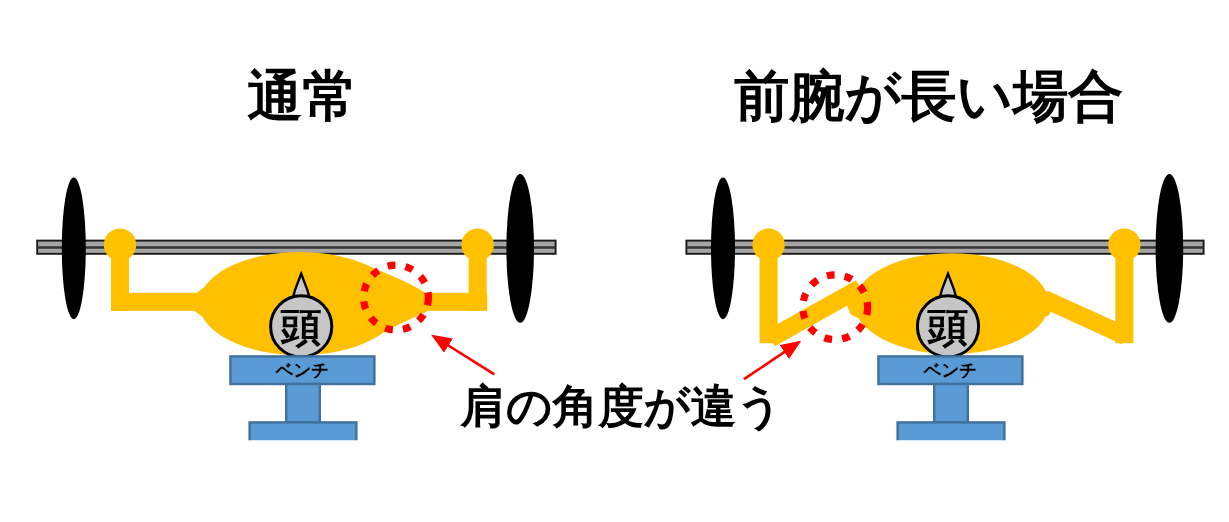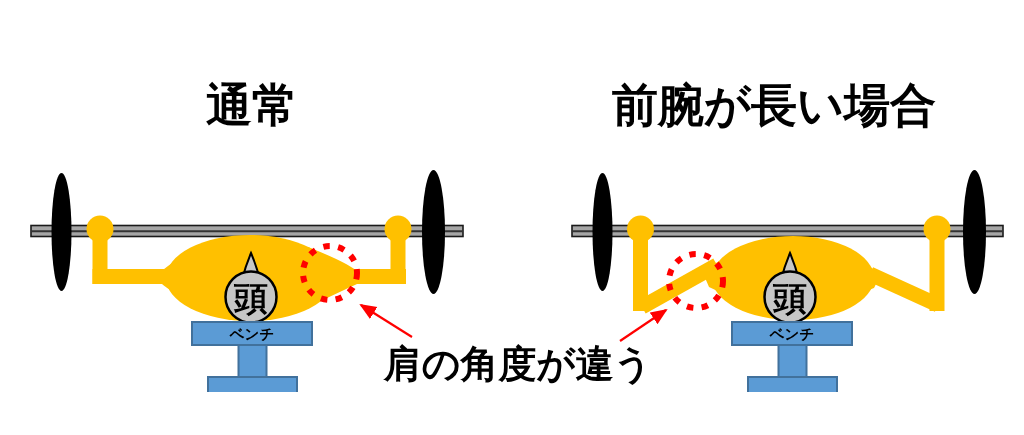--- a/index.html
+++ b/index.html
@@ -1,16 +1,16 @@
 <!DOCTYPE html>
 <html style="--body-yellow: #FFC000; --barbell-gray: #A6A6A6; --plate-black: #000000; --head-gray: #C6C6C6; --bench-blue: #5B9BD5; --bench-border: #41719C; --highlight-red: #FF0000; --text-black: #000000; --background: #FFFFFF;"><head>
 <meta charset="utf-8">
 <style>
   html,body{margin:0;padding:0;background:#ffffff;}
-  .stage{width:1024px;height:367px;position:relative;background:var(--background,#fff);overflow:hidden;margin-top:25px;}
+  .stage{width:1024px;height:367px;position:relative;background:var(--background,#fff);overflow:hidden;}
   svg{display:block;}
   .jp{font-family:"Liberation Sans","DejaVu Sans",sans-serif;font-weight:bold;fill:var(--text-black,#000);}
   .yellow{fill:var(--body-yellow,#FFC000);}
   .plate{fill:var(--plate-black,#000);}
   .barfill{fill:var(--barbell-gray,#A6A6A6);stroke:#1a1a1a;stroke-width:1.6;}
   .barline{stroke:#333333;stroke-width:2;}
   .blue{fill:var(--bench-blue,#5B9BD5);stroke:var(--bench-border,#41719C);stroke-width:2;}
   .headfill{fill:var(--head-gray,#C0C0C0);stroke:#000;}
   .hl{fill:none;stroke:var(--highlight-red,#FF0000);stroke-width:6;stroke-dasharray:6.5 8.5;}
   .arrow{stroke:var(--highlight-red,#FF0000);stroke-width:2.2;fill:none;}

